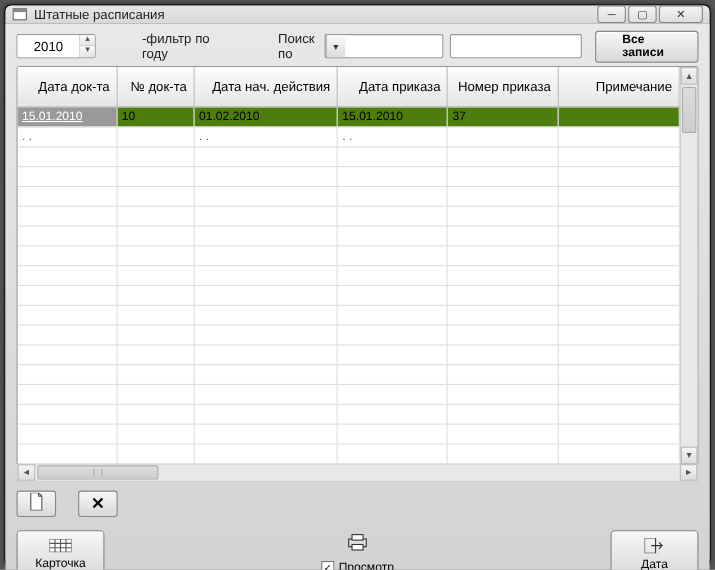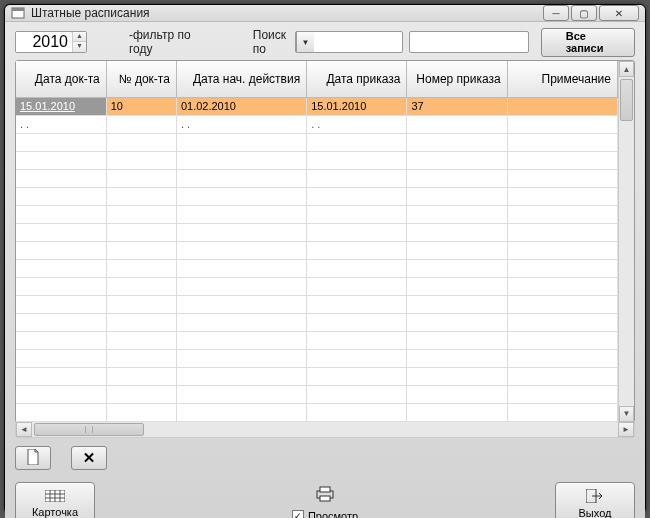--- a/index.html
+++ b/index.html
@@ -7,39 +7,39 @@
 .window { width: 642px; height: 510px; background: #ddd; border: 1px solid #000; border-radius: 6px; box-shadow: 0 0 4px rgba(0,0,0,0.5); display: flex; flex-direction: column; }
 .titlebar { height: 26px; background: linear-gradient(#e8e8e8,#d8d8d8); border-bottom: 1px solid #bbb; display: flex; align-items: center; padding: 0 6px; border-radius: 6px 6px 0 0; }
 .title-icon { width: 14px; height: 14px; margin-right: 6px; display: inline-flex; }
 .title-text { flex: 1; font-size: 12px; color: #222; }
 .win-controls { display: flex; gap: 2px; }
 .win-btn { width: 26px; height: 16px; border: 1px solid #888; border-radius: 3px; background: linear-gradient(#f5f5f5,#ddd); display: flex; align-items: center; justify-content: center; font-size: 10px; color: #333; cursor: default; }
 .win-btn.close { width: 40px; }
 .content { flex: 1; padding: 8px 10px 10px 10px; background: linear-gradient(#e8e8e8,#d2d2d2); display: flex; flex-direction: column; gap: 6px; }
 .toolbar { display: flex; align-items: center; gap: 6px; height: 24px; }
 .spinner { display: flex; align-items: center; border: 1px solid #999; background: #fff; height: 22px; border-radius: 2px; }
-.spinner input { width: 56px; border: none; text-align: right; padding: 0 4px; height: 100%; outline: none; font-size: 16px; }
+.spinner input { width: 56px; border: none; text-align: center; padding: 0 4px; height: 100%; outline: none; font-size: 12px; }
 .spinner .arrows { width: 14px; display: flex; flex-direction: column; border-left: 1px solid #ccc; }
 .spinner .arrows div { height: 10px; font-size: 7px; line-height: 8px; text-align: center; color: #555; border-bottom: 1px solid #ccc; background: linear-gradient(#fafafa,#e5e5e5); cursor: default; }
 .spinner .arrows div:last-child { border-bottom: none; }
 .lbl { color: #222; font-size: 12px; margin-left: 36px; }
 .combo { display: flex; align-items: center; border: 1px solid #999; background: #fff; height: 22px; width: 148px; border-radius: 2px; }
 .combo span { flex: 1; padding: 0 6px; font-size: 12px; }
 .combo .drop { width: 18px; height: 100%; border-left: 1px solid #999; background: linear-gradient(#fafafa,#ddd); display:flex; align-items:center; justify-content:center; font-size:8px; color:#333; }
 .searchbox { border: 1px solid #999; background: #fff; height: 22px; width: 120px; padding: 0 4px; outline: none; border-radius: 2px; }
 .btn { border: 1px solid #888; background: linear-gradient(#f7f7f7,#d8d8d8); height: 29px; padding: 0 24px; border-radius: 3px; cursor: default; display: flex; align-items: center; font-size: 11px; box-shadow: 0 1px 0 #fff inset; }
 .btn.bold { font-weight: bold; }
 .grid-wrap { flex: 1; border: 1px solid #999; background: #fff; border-radius: 3px; position: relative; display: flex; }
 .grid { flex: 1; overflow: hidden; }
 table { border-collapse: collapse; width: 100%; }
 th { background: linear-gradient(#fdfdfd,#e5e5e5); border: 1px solid #bbb; border-top: none; height: 36px; padding: 0 6px; text-align: right; font-weight: normal; font-size: 12px; white-space: nowrap; }
 th:first-child { border-left: none; }
 td { border: 1px solid #ddd; border-top: none; height: 18px; padding: 0 4px; font-size: 11px; }
 td:first-child { border-left: none; }
-tr.sel td { background: #fdba74; }
+tr.sel td { background: #4d7c0f; }
 tr.sel td.first { background: #999; color: #fff; text-decoration: underline; }
 tr.dots td { color: #555; }
 .vscroll { width: 16px; background: #e8e8e8; border-left: 1px solid #ccc; position: relative; }
 .vscroll .thumb { position: absolute; left: 1px; right: 1px; top: 18px; height: 42px; background: linear-gradient(#ddd,#ccc); border: 1px solid #aaa; border-radius: 2px; }
 .vscroll .arr { position: absolute; left: 0; right: 0; height: 16px; display:flex; align-items:center; justify-content:center; font-size:8px; color:#555; background:linear-gradient(#f5f5f5,#ddd); border: 1px solid #bbb; }
 .vscroll .arr.up { top: 0; }
 .vscroll .arr.down { bottom: 0; }
 .hscroll { height: 16px; background: #e8e8e8; border: 1px solid #ccc; border-top: none; position: relative; margin-top:-1px; border-radius: 0 0 3px 3px;}
 .hscroll .thumb { position: absolute; top: 1px; bottom: 1px; left: 18px; width: 110px; background: linear-gradient(#ddd,#ccc); border: 1px solid #aaa; border-radius: 2px; }
 .hscroll .thumb .grip { position:absolute; left:50%; top:2px; bottom:2px; width:8px; margin-left:-4px; border-left:1px solid #aaa; border-right:1px solid #aaa;}
@@ -315,18 +315,18 @@
           <span>Просмотр</span>
         </div>
       </div>
       <div class="big-btn">
         <span class="ico">
           <svg width="18" height="14" viewBox="0 0 18 14">
               <rect x="0" y="0" width="10" height="14" fill="none" stroke="#333"></rect>
               <path d="M6 7h10M13 4l3 3-3 3" fill="none" stroke="#333"></path>
             </svg>
         </span>
-        <span>Выход</span>
+        <span>Дата</span>
       </div>
     </div>
 
   </div>
 </div>
 
 </body></html>

